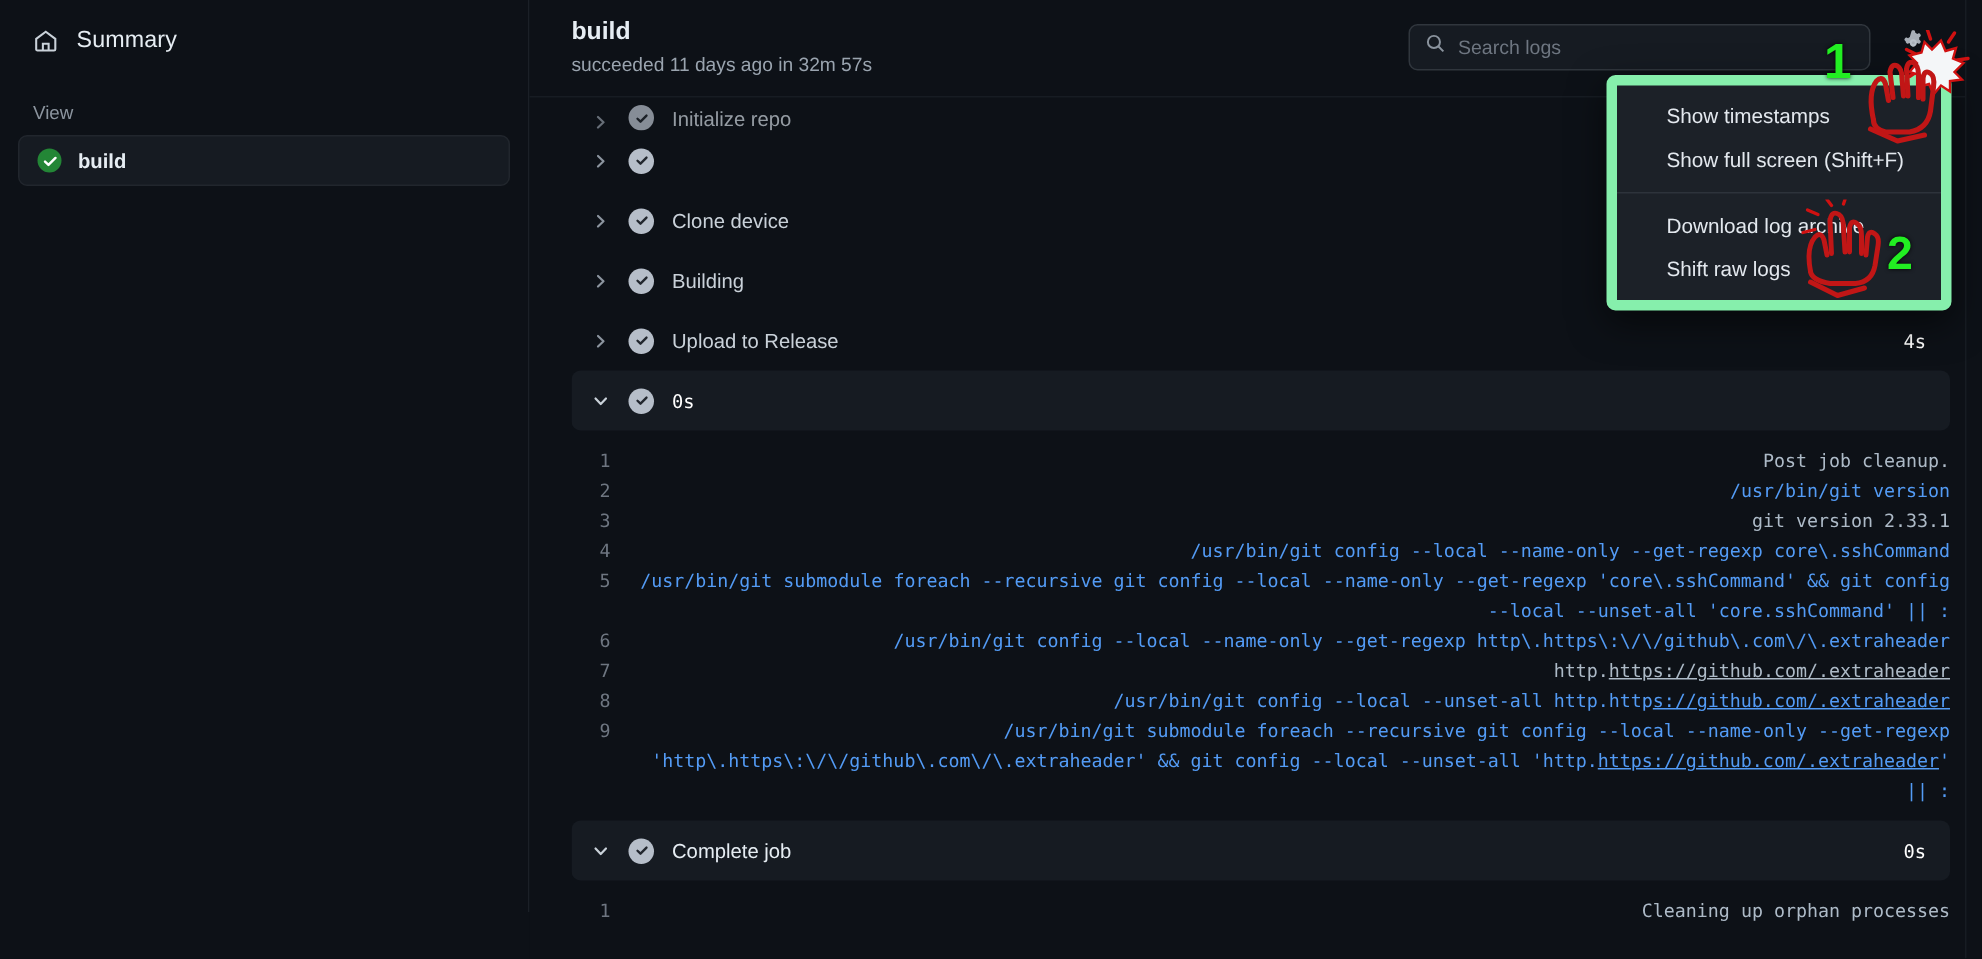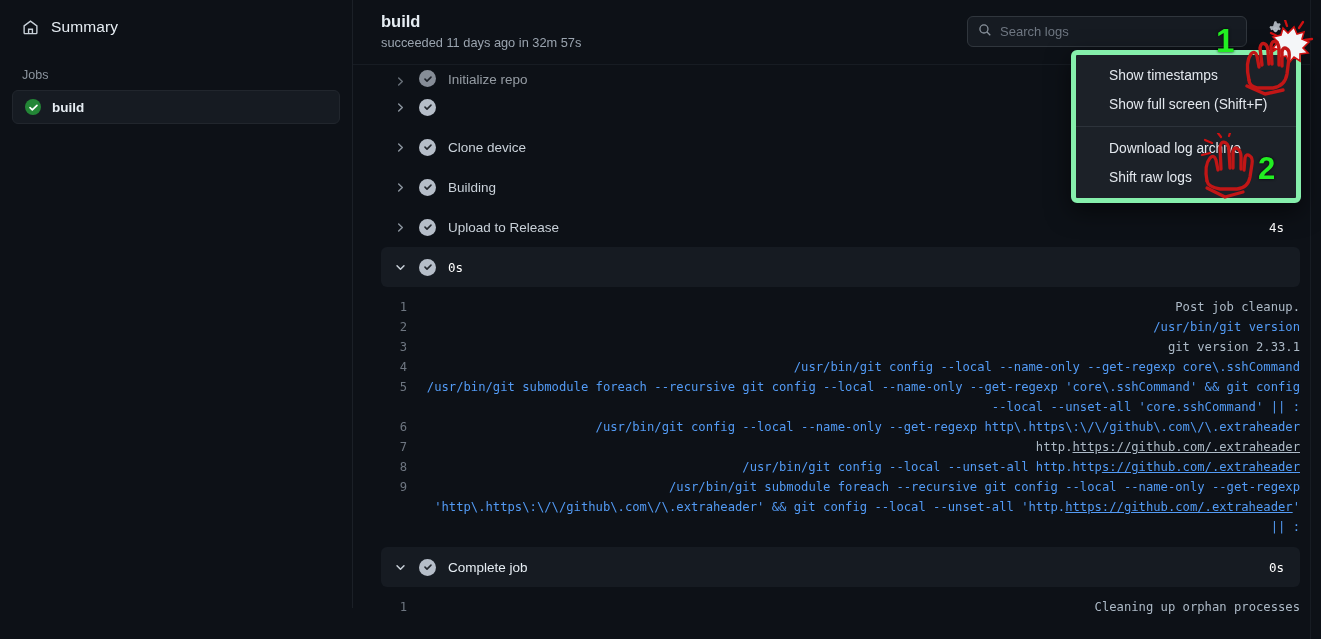--- a/index.html
+++ b/index.html
@@ -53,21 +53,21 @@
   .topbar {
     height: 65px; position: relative;
     padding: 10px 0 0 28px;
     border-bottom: 1px solid #171c23;
   }
   .build-title { color: #e6edf3; font-size: 16.5px; font-weight: 700; line-height: 22px; }
   .build-sub { color: #9aa4af; font-size: 12.8px; line-height: 19px; margin-top: 1px; }
 
   .search-wrap {
     position: absolute; right: 63px; top: 16px;
-    width: 280px; height: 31px;
+    width: 308px; height: 31px;
     background: #161b22;
     border: 1px solid #30363d;
     border-radius: 6px;
     display: flex; align-items: center; gap: 8px;
     padding: 0 10px;
   }
   .search-wrap input {
     background: transparent; border: none; outline: none;
     color: #c9d1d9; font-size: 13px; width: 100%;
     font-family: "Liberation Sans", sans-serif;
@@ -115,21 +115,21 @@
   .log-txt { flex: 1 1 auto; white-space: pre-wrap; word-break: break-word; text-align: right; }
   .log-txt.cmd { color: #539bf5; }
   .log-txt.out { color: #adbac7; }
   .log-txt u { text-decoration: underline; }
 
   
   .menu {
     position: absolute; left: 1071px; top: 50px;
     width: 230px;
     background: #1c2128;
-    border: 5px solid #86efac;
+    border: 7px solid #86efac;
     border-radius: 6px;
     box-shadow: 0 8px 24px rgba(0,0,0,.55);
     padding: 6px 0;
     z-index: 40;
   }
   .menu-item {
     height: 29px; display: flex; align-items: center;
     padding: 0 14px 0 33px;
     color: #e3e8ee; font-size: 13.8px;
   }
@@ -156,21 +156,21 @@
     <div class="summary-row">
       <span class="home-icon">
         <svg width="17" height="17" viewBox="0 0 16 16" fill="none" stroke="#c9d1d9" stroke-width="1.3">
           <path d="M2 6.5 8 2l6 4.5V13a.8.8 0 0 1-.8.8H2.8A.8.8 0 0 1 2 13V6.5Z"></path>
           <path d="M6.2 13.6V9.6h3.6v4"></path>
         </svg>
       </span>
       <span class="lbl">Summary</span>
     </div>
 
-    <div class="jobs-label">Jobs</div>
+    <div class="jobs-label">View</div>
 
     <div class="job-item">
       <span class="check-green">
         <svg width="11" height="11" viewBox="0 0 12 12" fill="none" stroke="#ffffff" stroke-width="1.8" stroke-linecap="round" stroke-linejoin="round">
           <path d="M2.2 6.2 4.7 8.6 9.8 3.6"></path>
         </svg>
       </span>
       <span>build</span>
     </div>
   </div>

